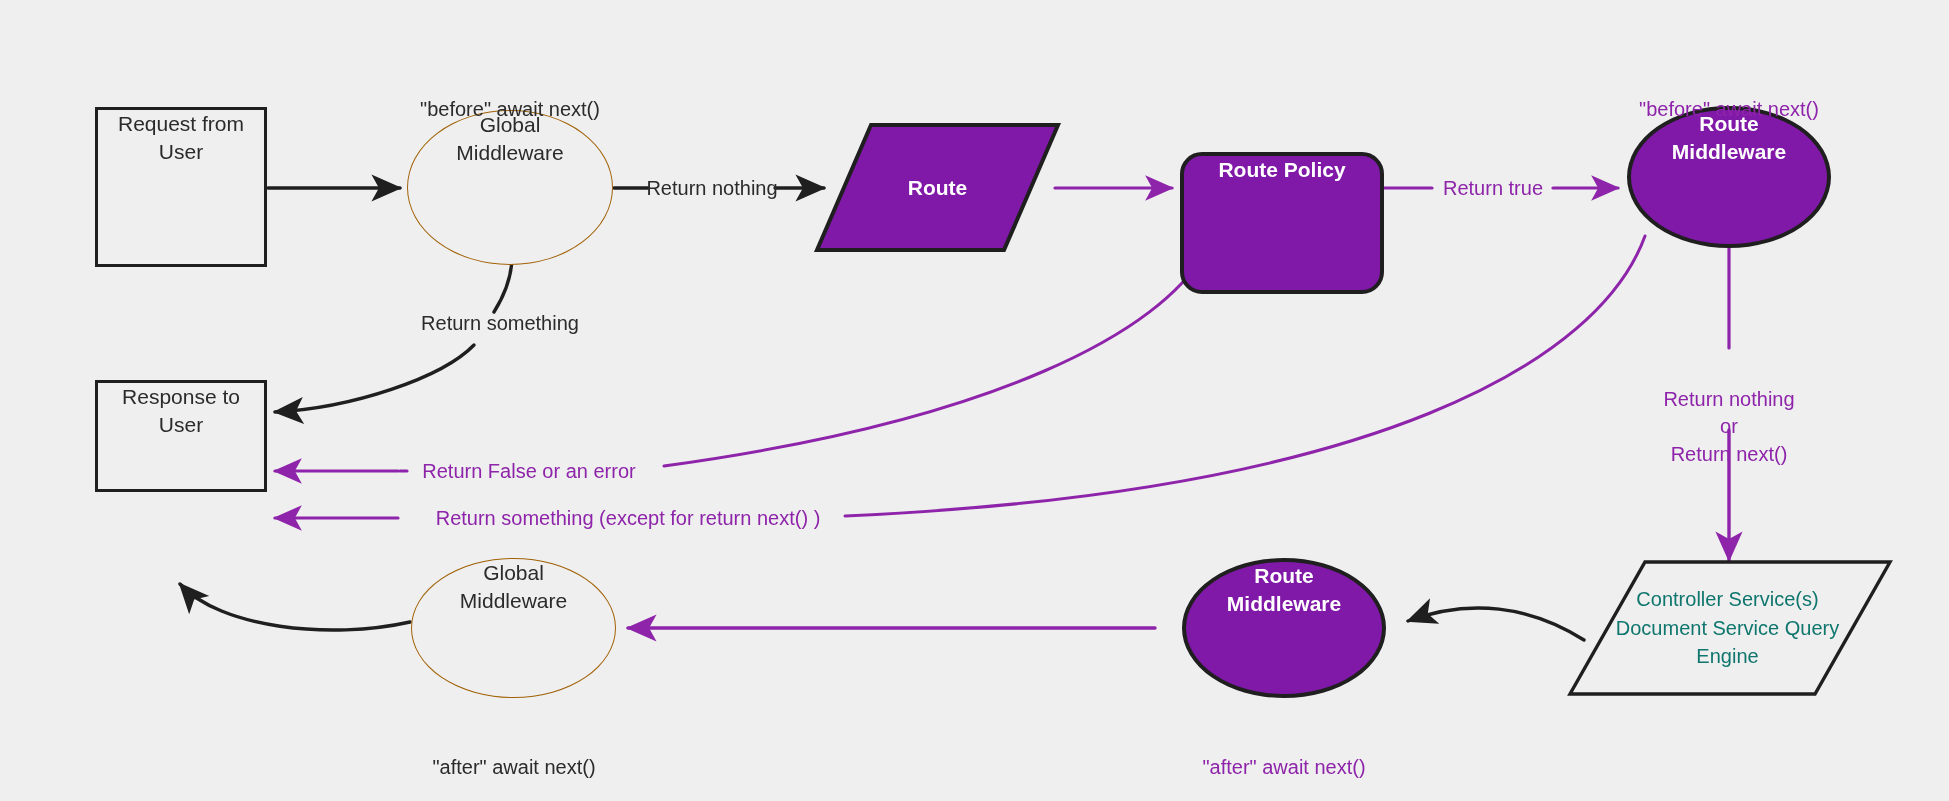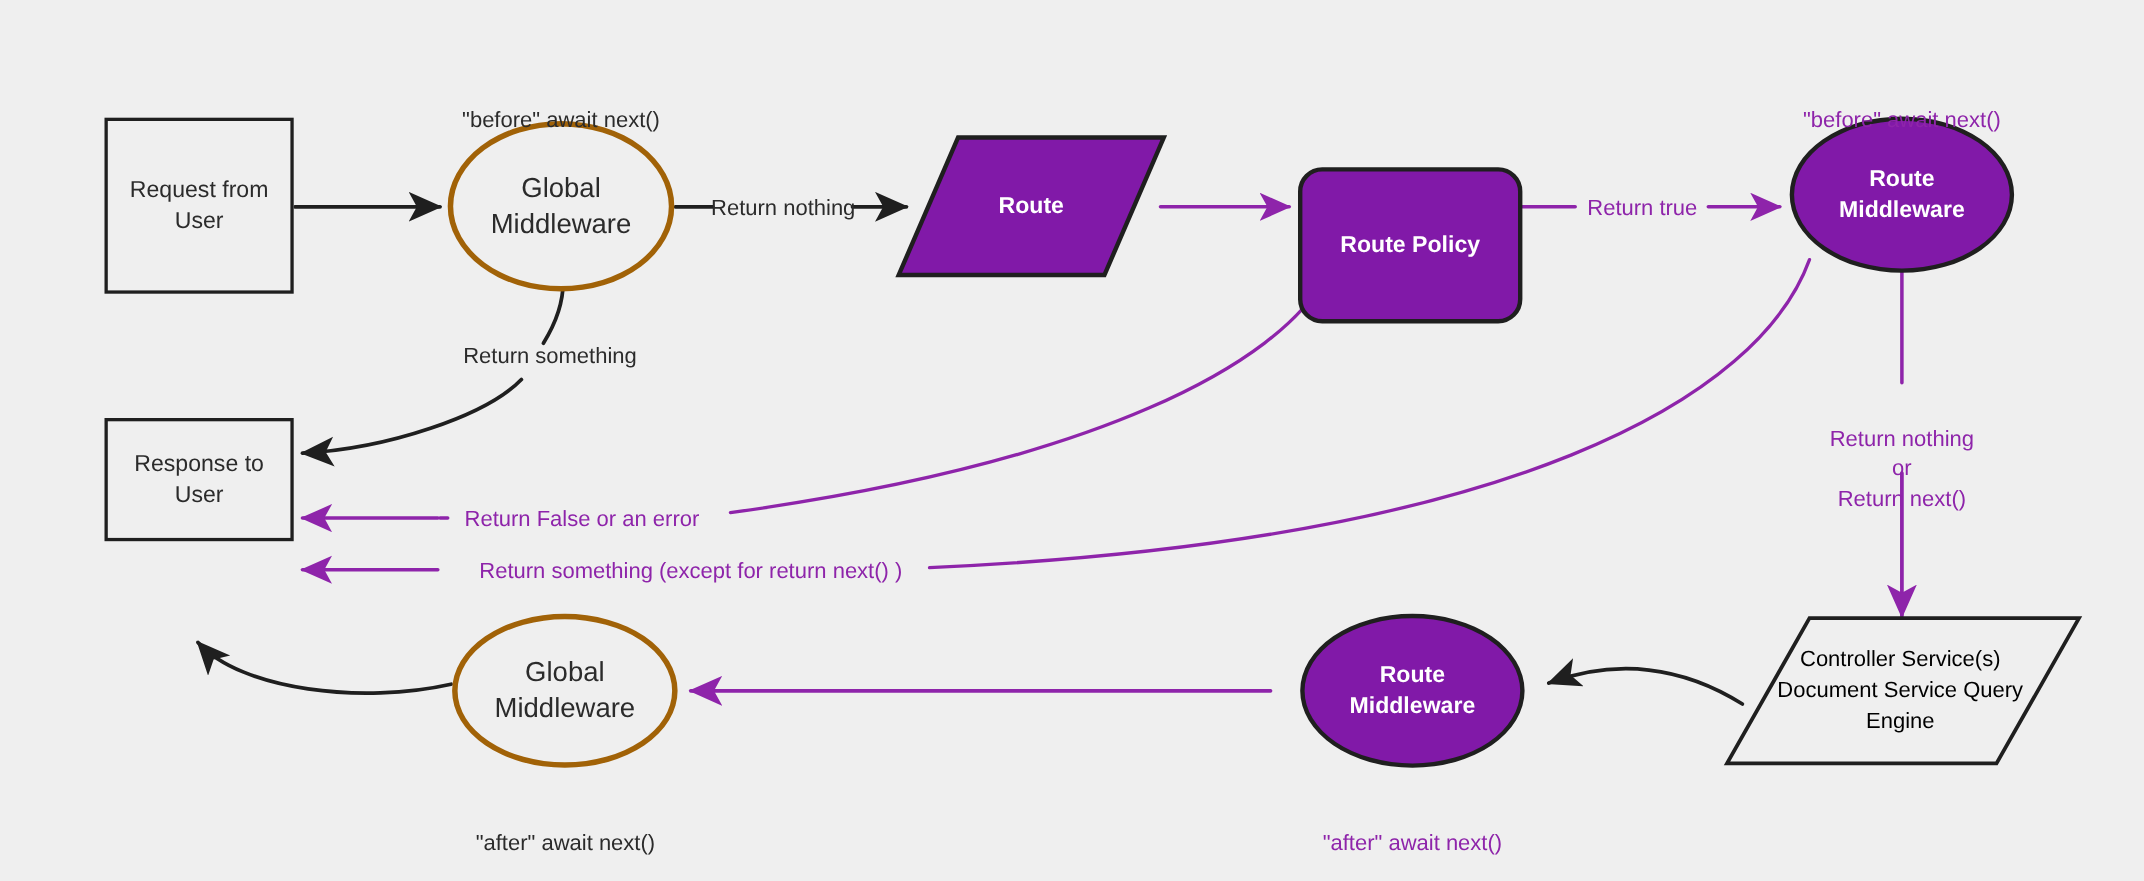--- a/index.html
+++ b/index.html
@@ -5,42 +5,42 @@
   html,body{margin:0;padding:0;}
   body{
     width:1949px;height:801px;
     background:#efefef;
     font-family:"Liberation Sans", sans-serif;
     overflow:hidden;
   }
   #stage{position:relative;width:1949px;height:801px;}
   #wires{position:absolute;inset:0;width:1949px;height:801px;}
 
-  .node{position:absolute;display:flex;align-items:center;justify-content:center;
+  .node{position:absolute;display:flex;justify-content:center;
         text-align:center;box-sizing:border-box;}
   .node .lbl{line-height:1.32;white-space:pre-line;}
 
   
   .rect{border:3px solid #1f1f1f;background:#efefef;color:#2b2b2b;font-size:21px;}
 
   
-  .ellipse-plain{border:5px solid #a16207;background:#efefef;border-radius:50%;
-                 color:#2b2b2b;font-size:25px;}
+  .ellipse-plain{border:1px solid #a16207;background:#efefef;border-radius:50%;
+                 color:#2b2b2b;font-size:21px;}
 
   
   .fill-purple{background:#8119a8;color:#ffffff;font-weight:bold;font-size:21px;
                border:4px solid #1f1f1f;}
   .ellipse-purple{border-radius:50%;}
   .rrect-purple{border-radius:22px;margin-top:40px;}
 
   
   .para-label{position:absolute;display:flex;align-items:center;justify-content:center;
               text-align:center;box-sizing:border-box;pointer-events:none;}
   .para-label.white{color:#fff;font-weight:bold;font-size:21px;}
-  .para-label.dark{color:#000000;font-size:20px;line-height:1.42;}
+  .para-label.dark{color:#0f766e;font-size:20px;line-height:1.42;}
 
   
   .cap{position:absolute;white-space:pre-line;text-align:center;line-height:1.38;}
   .cap.dark{color:#2b2b2b;font-size:20px;}
   .cap.purple{color:#8e24aa;font-size:20px;}
 </style>
 </head>
 <body>
 
 <div id="stage">

